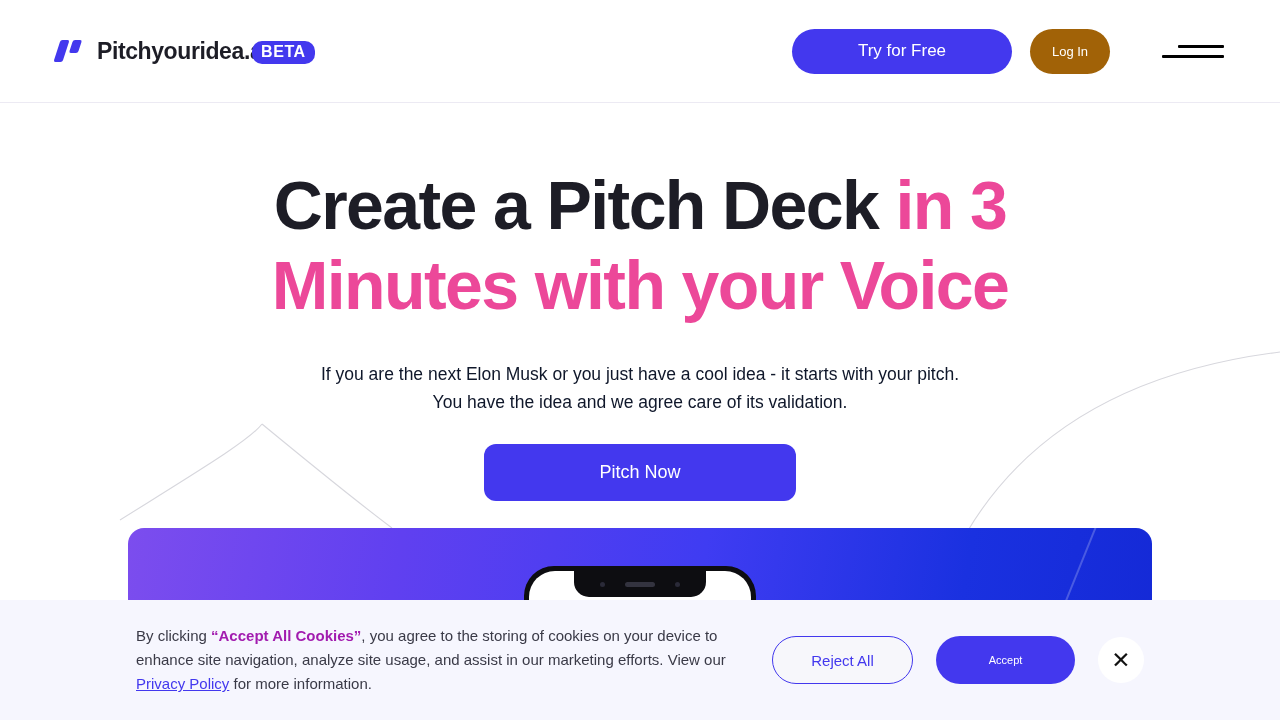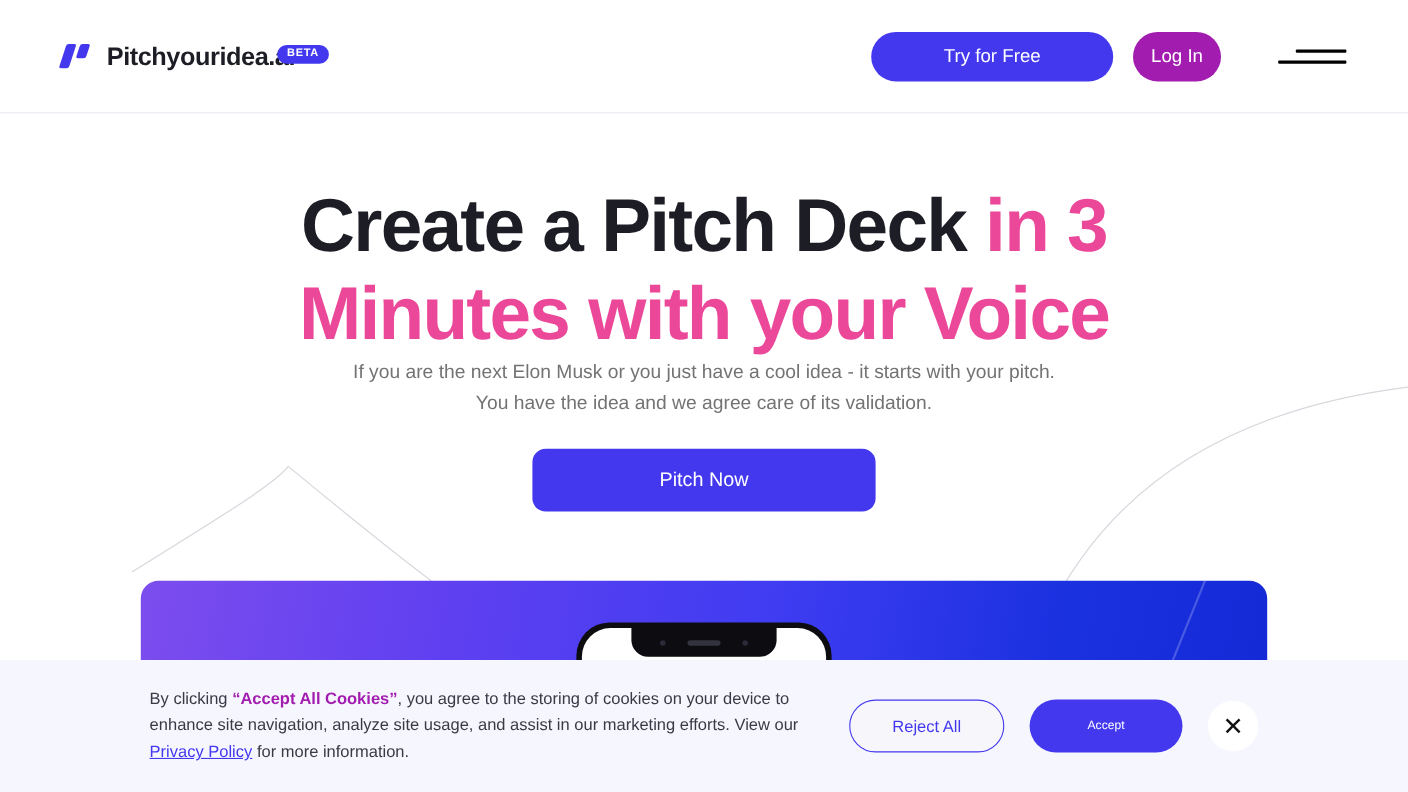--- a/index.html
+++ b/index.html
@@ -33,57 +33,58 @@
   }
   .logo-mark i.a { left:1px; }
   .logo-mark i.b { left:15px; height:13px; }
   .brand-name {
     font-size:23px; font-weight:700; letter-spacing:-0.4px; color:#1d1d26;
     white-space:nowrap;
   }
   .beta {
     position:absolute; left:196px; top:3px;
     background:#4338ee; color:#fff;
-    font-size:10px; font-weight:700; letter-spacing:0.6px;
+    font-size:16px; font-weight:700; letter-spacing:0.6px;
     padding:3px 9px 4px; border-radius:10px;
     line-height:1;
   }
 
   .header-actions { margin-left:auto; display:flex; align-items:center; gap:18px; }
   .btn {
     border:none; cursor:pointer; font-family:inherit;
     display:inline-flex; align-items:center; justify-content:center;
   }
   .btn-try {
     background:#4338ee; color:#fff;
     font-size:17px; width:220px; height:45px; border-radius:23px;
   }
   .btn-login {
-    background:#a21caf; color:#fff;
-    font-size:17px; width:80px; height:45px; border-radius:23px;
+    background:#a16207; color:#fff;
+    font-size:13px; width:80px; height:45px; border-radius:23px;
   }
   .burger {
     width:62px; height:30px; margin-left:34px;
     display:flex; flex-direction:column; align-items:flex-end; justify-content:center; gap:7px;
     cursor:pointer; background:none; border:none;
   }
   .burger span { display:block; height:3px; background:#000; border-radius:1px; }
   .burger span.top { width:46px; }
   .burger span.bot { width:62px; }
 
   
   .hero { position:relative; z-index:2; text-align:center; padding-top:62px; }
   .headline {
     font-size:68px; line-height:1.18; font-weight:700;
     letter-spacing:-1.6px; color:#1d1d26;
     max-width:900px; margin:0 auto;
   }
   .headline .accent { color:#ec4899; }
   .sub {
-    font-size:17.5px; line-height:1.55; color:#737373;
+    margin-top:36px;
+    font-size:17.5px; line-height:1.55; color:#0f172a;
   }
   .cta-wrap { margin-top:28px; }
   .btn-pitch {
     background:#4338ee; color:#fff; font-size:18px;
     width:312px; height:57px; border-radius:12px;
   }
 
   
   .banner {
     position:absolute; left:128px; top:528px;

